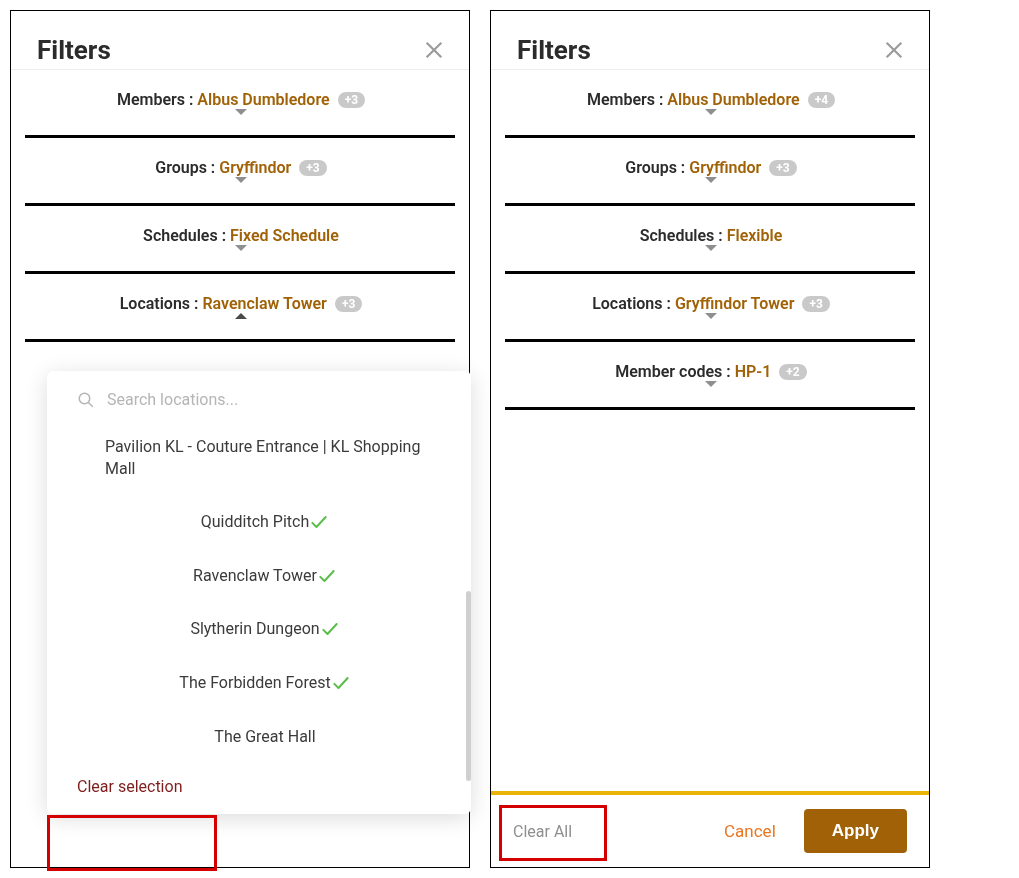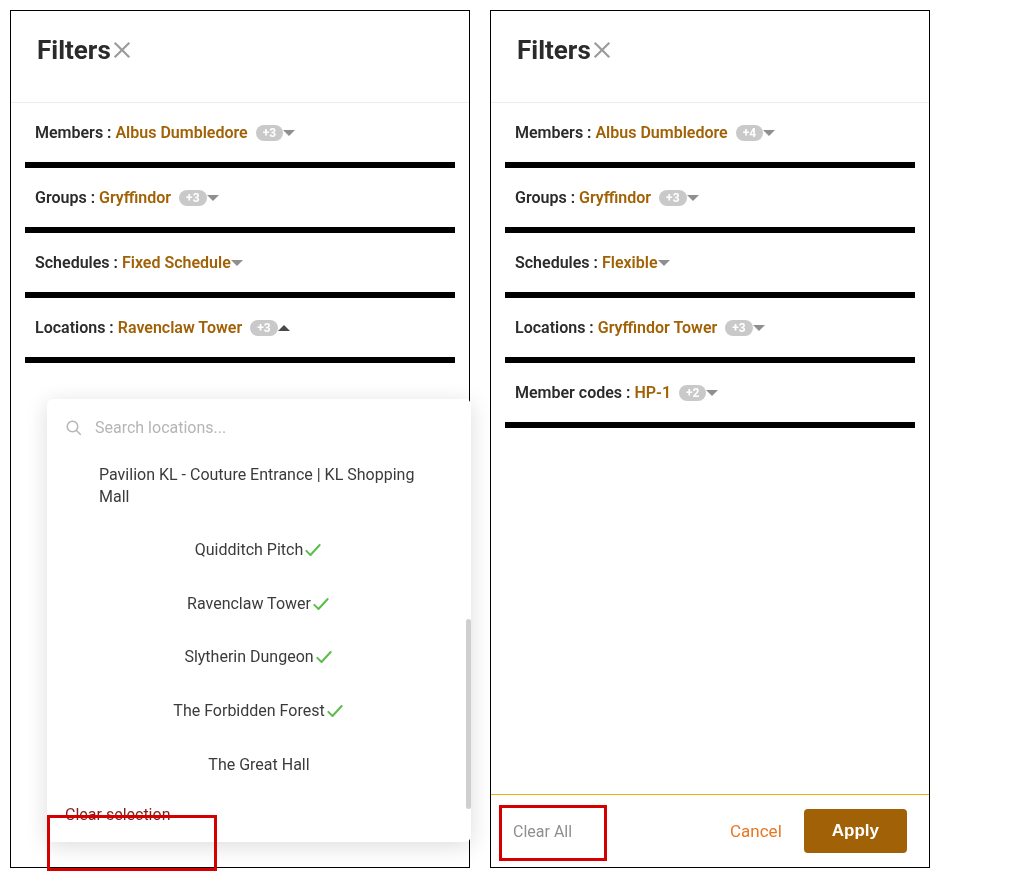--- a/index.html
+++ b/index.html
@@ -18,21 +18,22 @@
     display: flex;
     flex-direction: column;
     position: relative;
   }
   .panel-left { width: 460px; height: 858px; }
   .panel-right { width: 440px; height: 858px; }
 
   .panel-header {
     display: flex;
     align-items: center;
-    padding: 24px 24px 37px 26px;
+    justify-content: space-between;
+    padding: 24px 24px 4px 26px;
     border-bottom: 1px solid #ececec;
   }
   .panel-title {
     font-size: 26px;
     font-weight: 700;
     color: #2b2b2b;
   }
   .close-icon {
     width: 22px;
     height: 22px;
@@ -40,24 +41,25 @@
     stroke-width: 2.4;
     cursor: pointer;
   }
 
   .filter-section {
     padding: 0 14px;
   }
   .filter-row {
     display: flex;
     align-items: center;
-    justify-content: flex-start;
+    justify-content: flex-end;
     padding: 20px 8px 20px 10px;
-    border-bottom: 6px solid #000000;
-    cursor: pointer;
+    border-bottom: 3px solid #000000;
+    cursor: pointer;
+    flex-direction: column;
   }
   .filter-label-group {
     display: flex;
     align-items: center;
     gap: 4px;
     font-size: 16px;
     font-weight: 600;
   }
   .filter-label { color: #2b2b2b; }
   .filter-value { color: #a16207; }
@@ -75,25 +77,25 @@
     border-left: 6px solid transparent;
     border-right: 6px solid transparent;
   }
   .caret-down { border-top: 6px solid #8f8f8f; }
   .caret-up { border-bottom: 6px solid #4a4a4a; }
 
   .dropdown {
     position: absolute;
     left: 36px;
     right: -2px;
-    top: 388px;
+    top: 360px;
     background: #fff;
     border-radius: 6px;
     box-shadow: 0 4px 22px rgba(0,0,0,0.14);
-    padding: 14px 0 4px 0;
+    padding: 14px 0 4px 12px;
     max-height: 480px;
     overflow: hidden;
     display: flex;
     flex-direction: column;
   }
   .search-row {
     display: flex;
     align-items: center;
     gap: 10px;
     padding: 4px 18px 10px 18px;
@@ -143,26 +145,26 @@
     cursor: pointer;
   }
   .highlight-box {
     position: absolute;
     border: 3px solid #d40000;
     pointer-events: none;
   }
 
   .footer {
     margin-top: auto;
-    border-top: 1px solid #eab308;
+    border-top: 4px solid #eab308;
     padding: 14px 22px;
     display: flex;
     align-items: center;
     justify-content: flex-end;
-    gap: 22px;
+    gap: 28px;
   }
   .footer .left-btn {
     margin-right: auto;
     color: #8f8f8f;
     font-size: 16px;
     cursor: pointer;
   }
   .footer .cancel-btn {
     color: #e87722;
     font-weight: 400;

